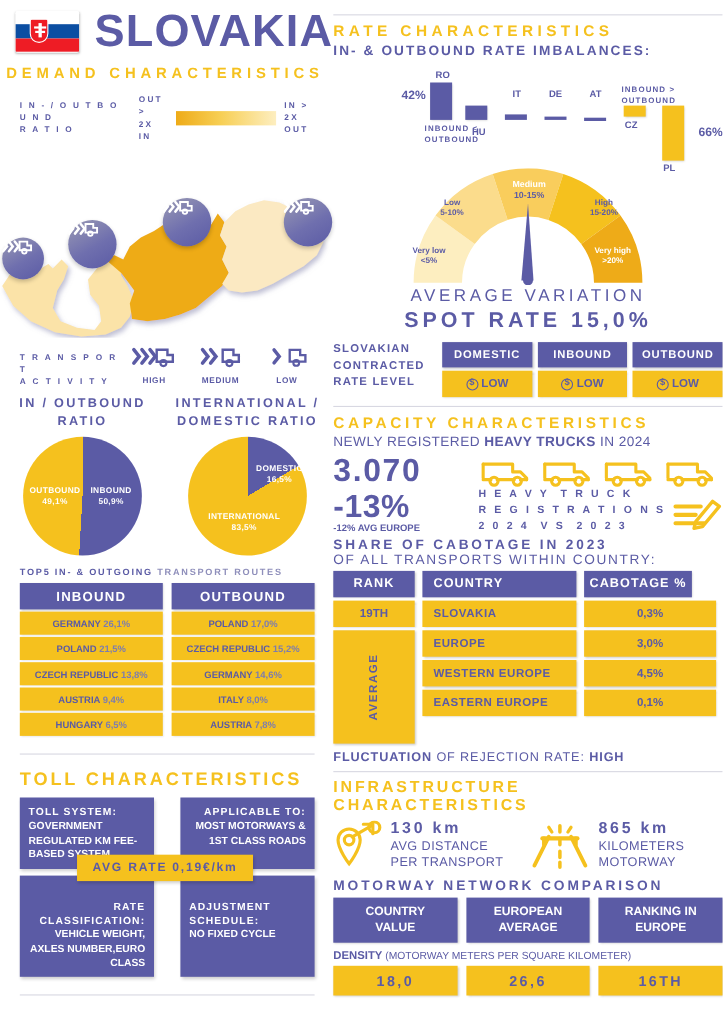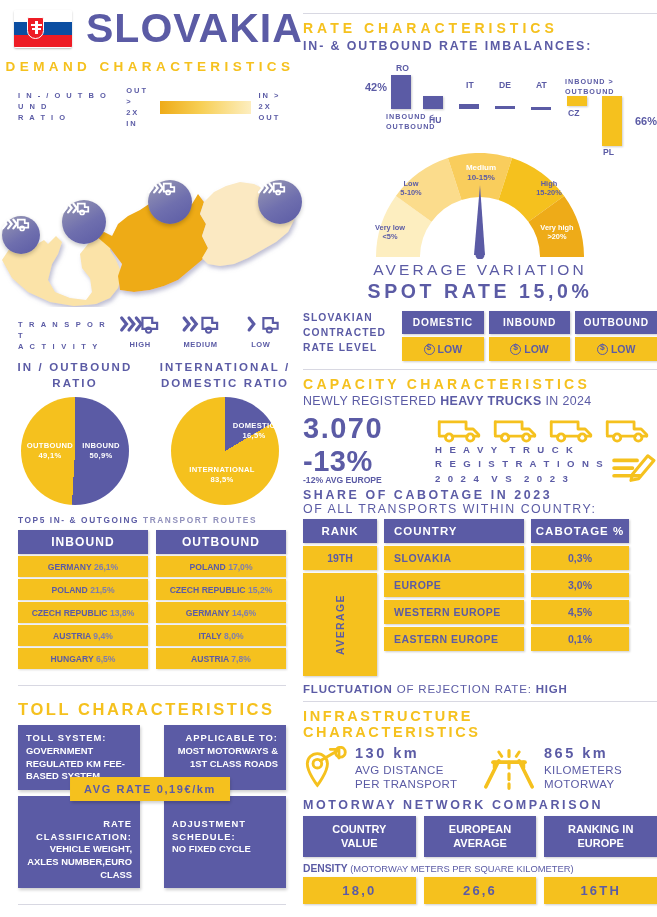--- a/index.html
+++ b/index.html
@@ -153,21 +153,21 @@
   .cabhd.c2 { width:140px; text-align:left; padding-left:10px; }
   .cabhd.c3 { width:98px; }
   .cabbody { display:flex; gap:7px; margin-top:3px; }
   .cabrank { width:74px; }
   .rankcell { background:#f5c11e; color:#5b5ba5; font-size:10.5px; font-weight:bold; text-align:center; padding:6px 0; box-shadow:1px 1px 2px rgba(0,0,0,.2);}
   .avgcell { background:#f5c11e; color:#5b5ba5; margin-top:3px; height:103px; display:flex; align-items:center; justify-content:center; box-shadow:1px 1px 2px rgba(0,0,0,.2);}
   .avgcell span { writing-mode: vertical-rl; transform: rotate(180deg); font-size:10.5px; font-weight:bold; letter-spacing:1.4px;}
   .cabrows { flex:1; }
   .cabline { display:flex; gap:7px; margin-bottom:3px; }
   .cabname { width:140px; background:#f5c11e; color:#5b5ba5; font-size:10.5px; font-weight:bold; padding:6px 0 6px 10px; letter-spacing:.5px; box-shadow:1px 1px 2px rgba(0,0,0,.2);}
-  .cabpct { width:98px; background:#f5c11e; color:#5b5ba5; font-size:10.5px; font-weight:bold; text-align:center; padding:6px 0; box-shadow:1px 1px 2px rgba(0,0,0,.2);}
+  .cabpct { width:120px; background:#f5c11e; color:#5b5ba5; font-size:10.5px; font-weight:bold; text-align:center; padding:6px 0; box-shadow:1px 1px 2px rgba(0,0,0,.2);}
 
   .fluct { font-size:11.5px; font-weight:bold; letter-spacing:.8px; margin-top:7px; }
   .fluct .thin { font-weight:normal; }
 
   
   .infrow { display:flex; margin-top:4px; align-items:center;}
   .infcell { flex:1; display:flex; align-items:center; gap:6px; }
   .infcell .txt { line-height:1.3; }
   .infnum { font-size:14.5px; font-weight:bold; letter-spacing:2.5px; }
   .infdesc { font-size:11.5px; letter-spacing:.4px; line-height:1.25;}

